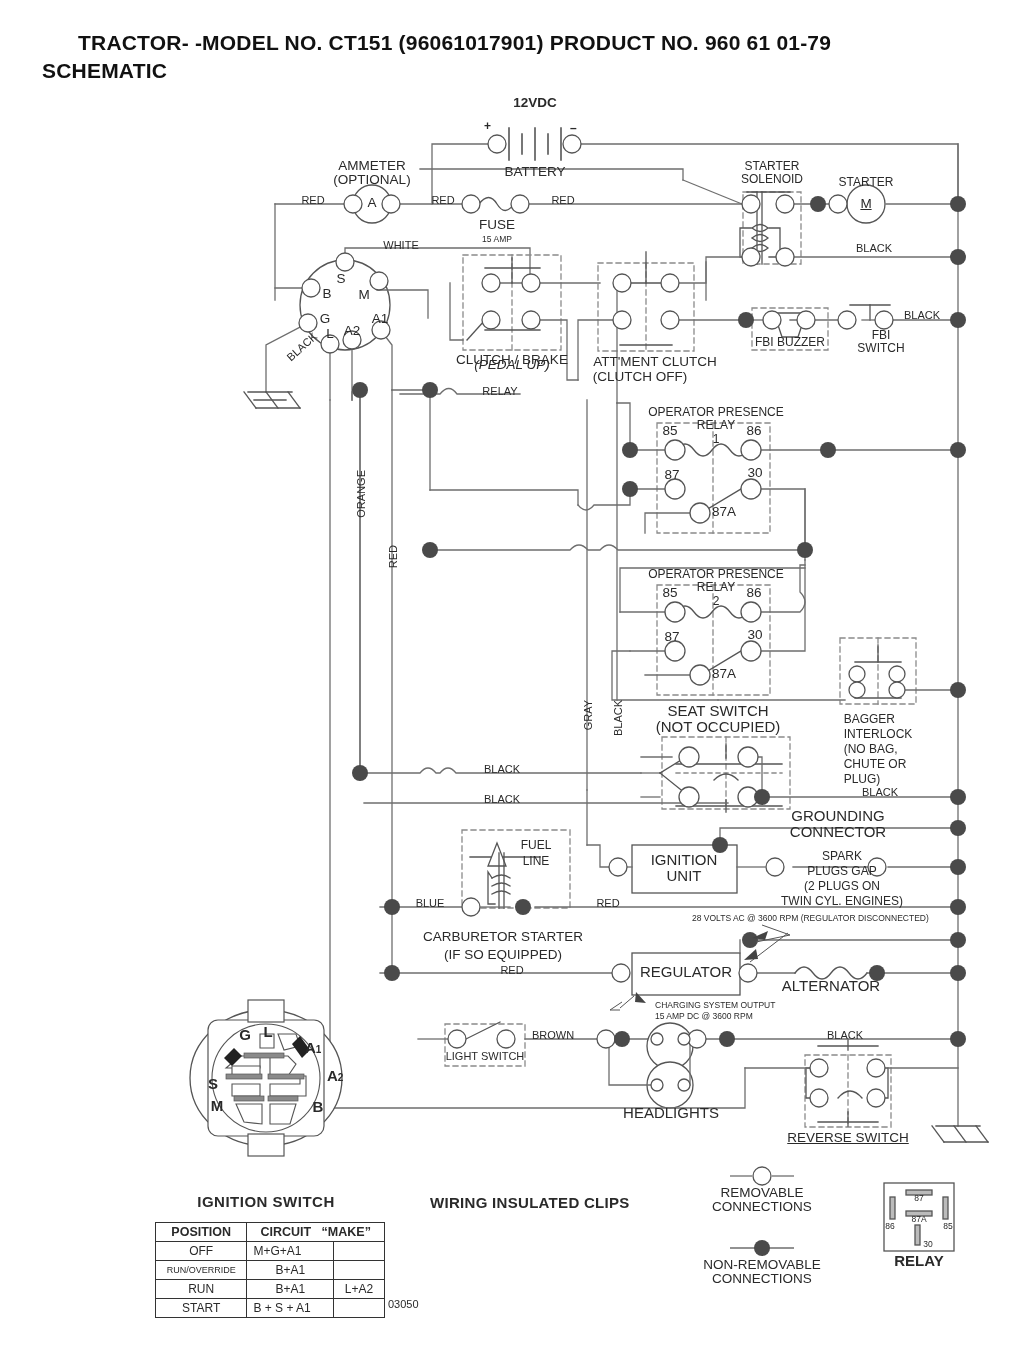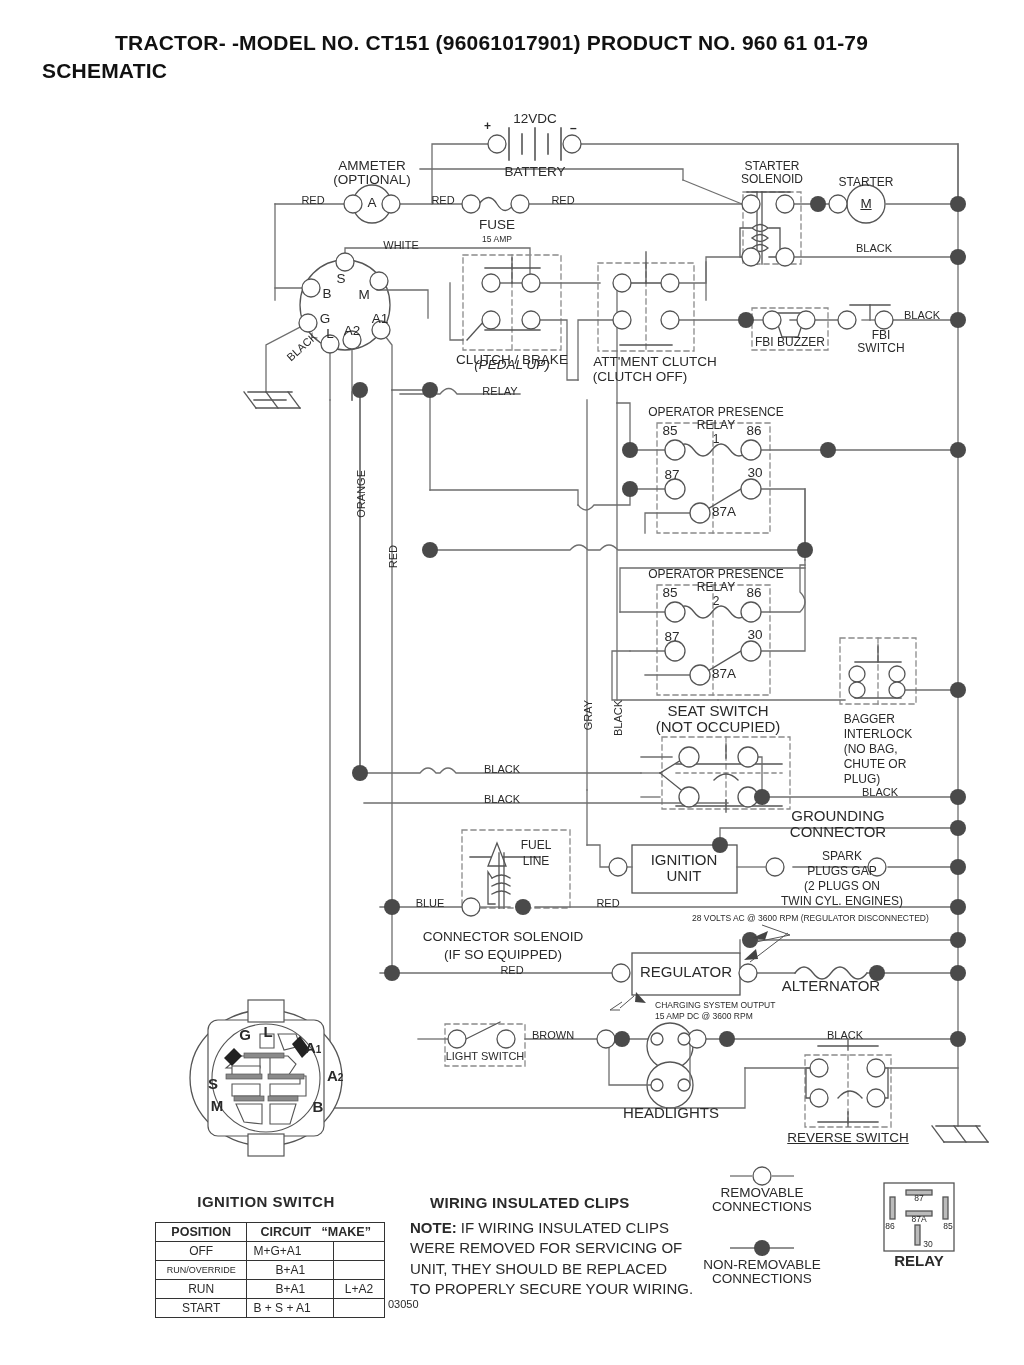--- a/index.html
+++ b/index.html
@@ -20,21 +20,21 @@
   table{position:absolute;border-collapse:collapse;}
   table td{border:1px solid #333;font-size:12px;padding:2px 6px;text-align:center;color:#2a2a2a;}
   table td.hd{font-weight:bold;font-size:12.5px;}
   table td.l{text-align:left;}
 </style>
 </head>
 <body>
 
 <div id="root">
 
-  <div class="t ttl" style="left:78px;top:32px;margin-left:37px;">TRACTOR- -MODEL NO. CT151 (96061017901) PRODUCT NO. 960 61 01-79</div>
+  <div class="t ttl" style="left:78px;top:32px;">TRACTOR- -MODEL NO. CT151 (96061017901) PRODUCT NO. 960 61 01-79</div>
   <div class="t ttl" style="left:42px;top:60px;">SCHEMATIC</div>
 
   <svg width="1024" height="1365" viewBox="0 0 1024 1365">
     <defs>
       <g id="oc">
           <circle r="9" fill="#fff" stroke="#555" stroke-width="1.2"></circle>
         </g>
     </defs>
     <g stroke="#6e6e6e" stroke-width="1.3" fill="none" stroke-linecap="square">
 
@@ -447,21 +447,21 @@
     <g stroke="#555" stroke-width="1.3" fill="none">
       <rect x="884" y="1183" width="70" height="68" fill="#fff"></rect>
       <rect x="906" y="1190" width="26" height="5" fill="#bbb"></rect>
       <rect x="906" y="1211" width="26" height="5" fill="#bbb"></rect>
       <rect x="890" y="1197" width="5" height="22" fill="#bbb"></rect>
       <rect x="943" y="1197" width="5" height="22" fill="#bbb"></rect>
       <rect x="915" y="1225" width="5" height="20" fill="#bbb"></rect>
     </g>
   </svg>
 
-  <div class="t lbl c" style="left:535px;top:112px;">12VDC</div>
+  <div class="t lbl c" style="left:535px;top:96px;font-weight:bold;">12VDC</div>
   <div class="t lbl c" style="left:535px;top:165px;">BATTERY</div>
   <div class="t lbl-md bold" style="left:484px;top:120px;">+</div>
   <div class="t lbl-md bold" style="left:570px;top:122px;">–</div>
 
   <div class="t lbl c" style="left:372px;top:159px;">AMMETER</div>
   <div class="t lbl c" style="left:372px;top:173px;">(OPTIONAL)</div>
   <div class="t lbl c" style="left:372px;top:196px;">A</div>
 
   <div class="t lbl c" style="left:497px;top:218px;">FUSE</div>
   <div class="t lbl-xs c" style="left:497px;top:235px;">15 AMP</div>
@@ -513,21 +513,21 @@
 
   <div class="t lbl-lg c" style="left:684px;top:852px;white-space:pre-line;text-align:center;">IGNITION
 UNIT</div>
   <div class="t lbl-md c" style="left:842px;top:849px;white-space:pre-line;text-align:center;line-height:1.25;">SPARK
 PLUGS GAP
 (2 PLUGS ON
 TWIN CYL. ENGINES)</div>
 
   <div class="t lbl-md c" style="left:536px;top:838px;white-space:pre-line;text-align:center;line-height:1.3;">FUEL
 LINE</div>
-  <div class="t lbl c" style="left:503px;top:930px;">CONNECTOR SOLENOID</div>
+  <div class="t lbl c" style="left:503px;top:930px;">CARBURETOR STARTER</div>
   <div class="t lbl c" style="left:503px;top:948px;">(IF SO EQUIPPED)</div>
 
   <div class="t lbl-lg c" style="left:686px;top:964px;">REGULATOR</div>
   <div class="t lbl-lg c" style="left:831px;top:978px;">ALTERNATOR</div>
   <div class="t lbl-xs" style="left:692px;top:914px;">28 VOLTS AC @ 3600 RPM (REGULATOR DISCONNECTED)</div>
   <div class="t lbl-xs" style="left:655px;top:1000px;white-space:pre-line;line-height:1.3;">CHARGING SYSTEM OUTPUT
 15 AMP DC @ 3600 RPM</div>
 
   <div class="t lbl-sm c" style="left:485px;top:1051px;">LIGHT SWITCH</div>
   <div class="t lbl-lg c" style="left:671px;top:1105px;">HEADLIGHTS</div>
@@ -595,24 +595,20 @@
     </tr>
     <tr>
       <td>START</td>
       <td class="l">B + S + A1</td>
       <td></td>
     </tr>
   </tbody>
     </table>
 
   <div class="t lbl-lg bold" style="left:430px;top:1195px;letter-spacing:.3px;">WIRING INSULATED CLIPS</div>
-  <div class="t lbl-lg" style="left:410px;top:1218px;line-height:1.35;white-space:pre-line;"><span class="bold">NOTE:</span><span> IF WIRING INSULATED CLIPS
-WERE REMOVED FOR SERVICING OF
- UNIT, THEY SHOULD BE REPLACED
-TO PROPERLY SECURE YOUR WIRING.</span></div>
   <div class="t lbl-sm" style="left:388px;top:1299px;">03050</div>
 
   <div class="t lbl c" style="left:762px;top:1186px;white-space:pre-line;text-align:center;">REMOVABLE
 CONNECTIONS</div>
   <div class="t lbl c" style="left:762px;top:1258px;white-space:pre-line;text-align:center;">NON-REMOVABLE
 CONNECTIONS</div>
   <div class="t lbl-lg bold c" style="left:919px;top:1253px;">RELAY</div>
   <div class="t lbl-xs c" style="left:919px;top:1194px;">87</div>
   <div class="t lbl-xs c" style="left:919px;top:1215px;">87A</div>
   <div class="t lbl-xs c" style="left:890px;top:1222px;">86</div>

